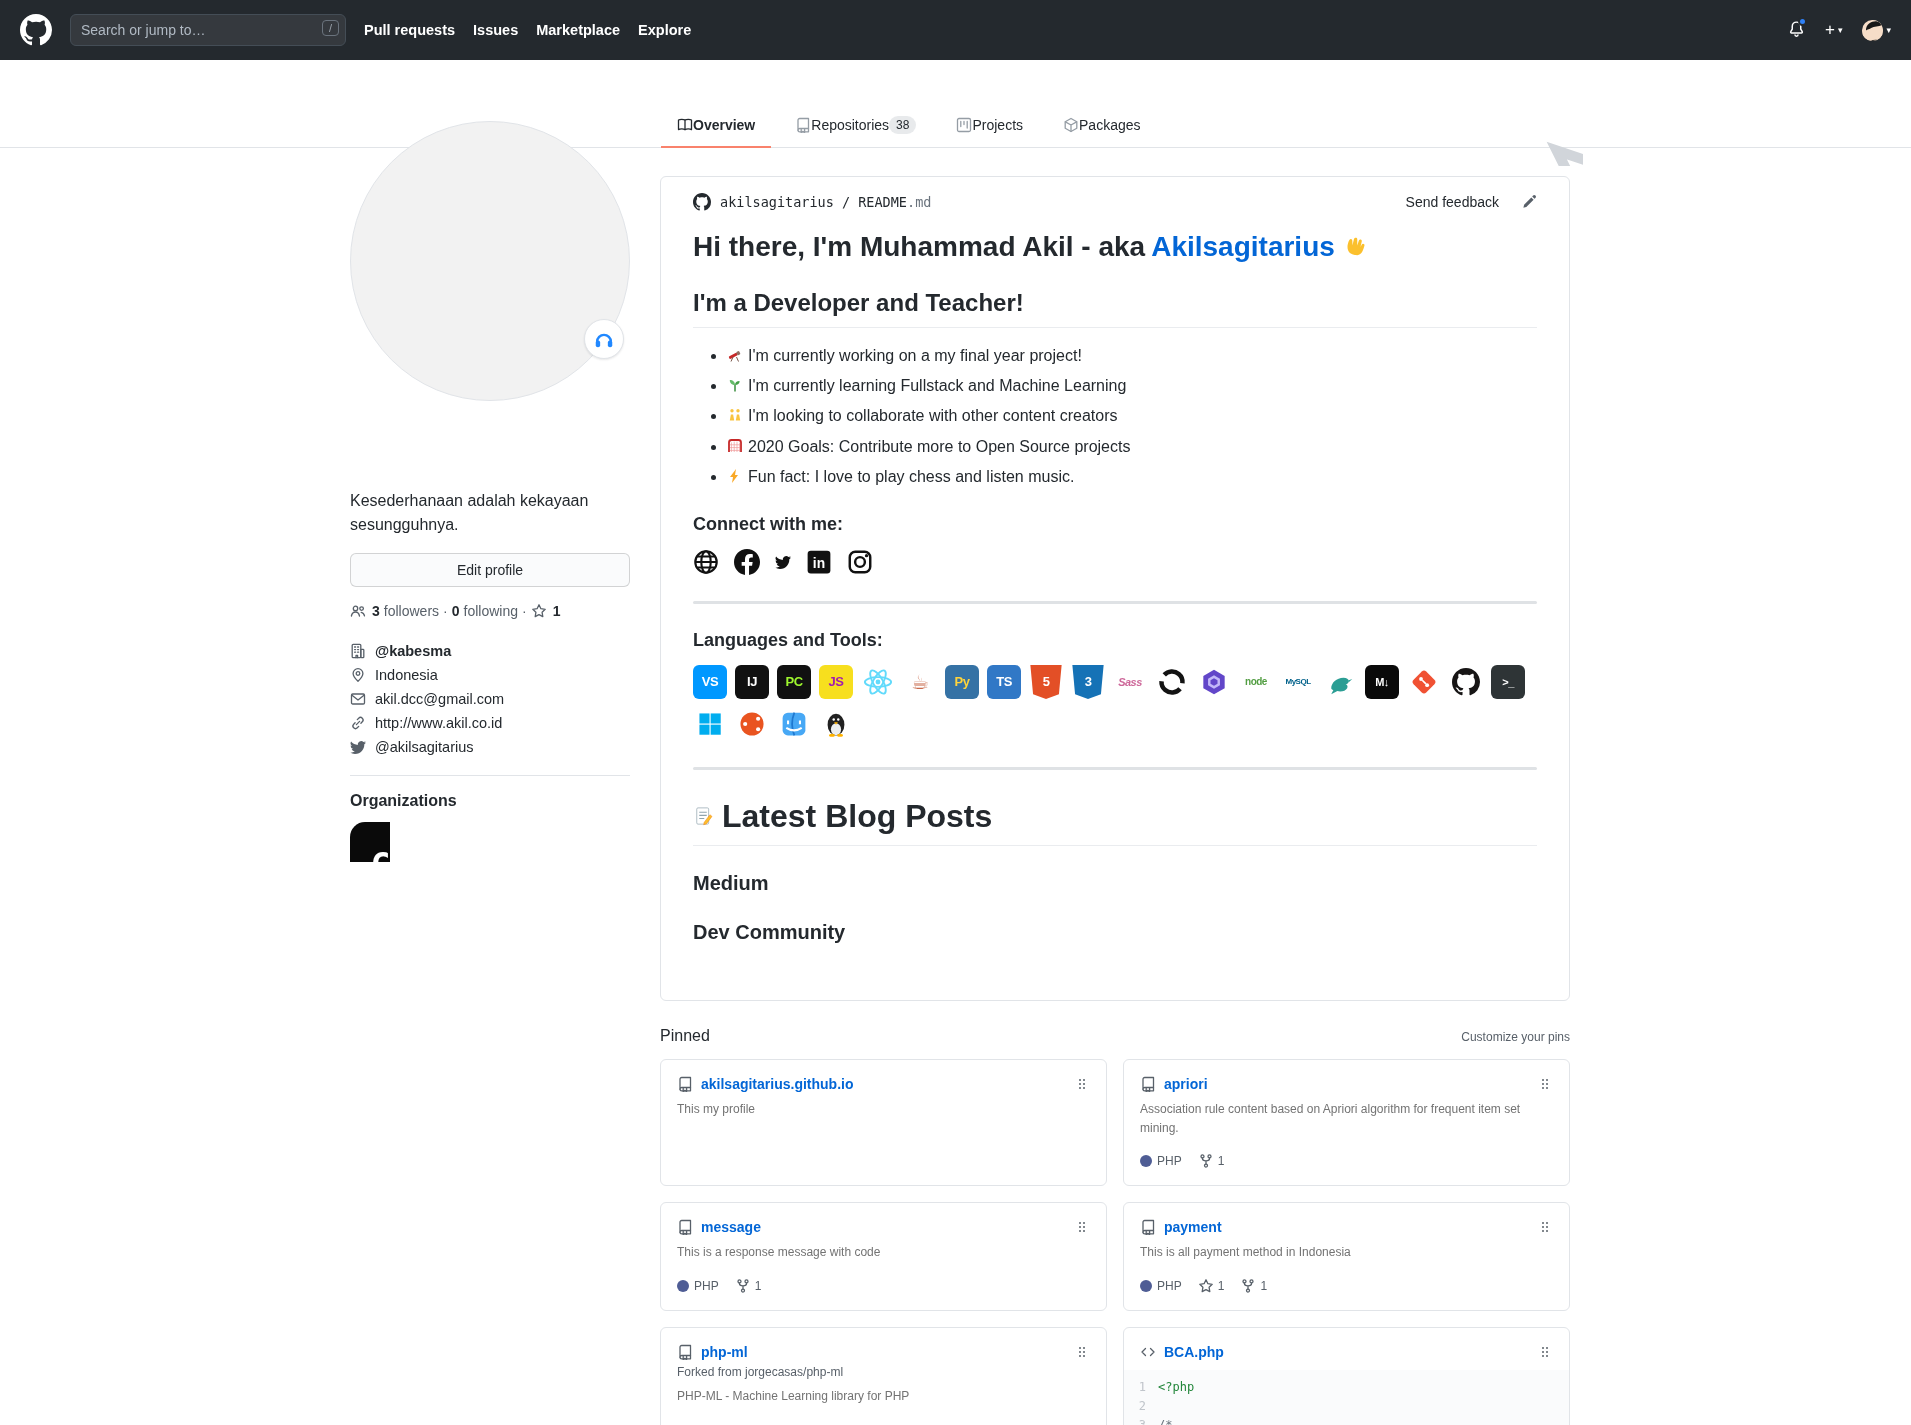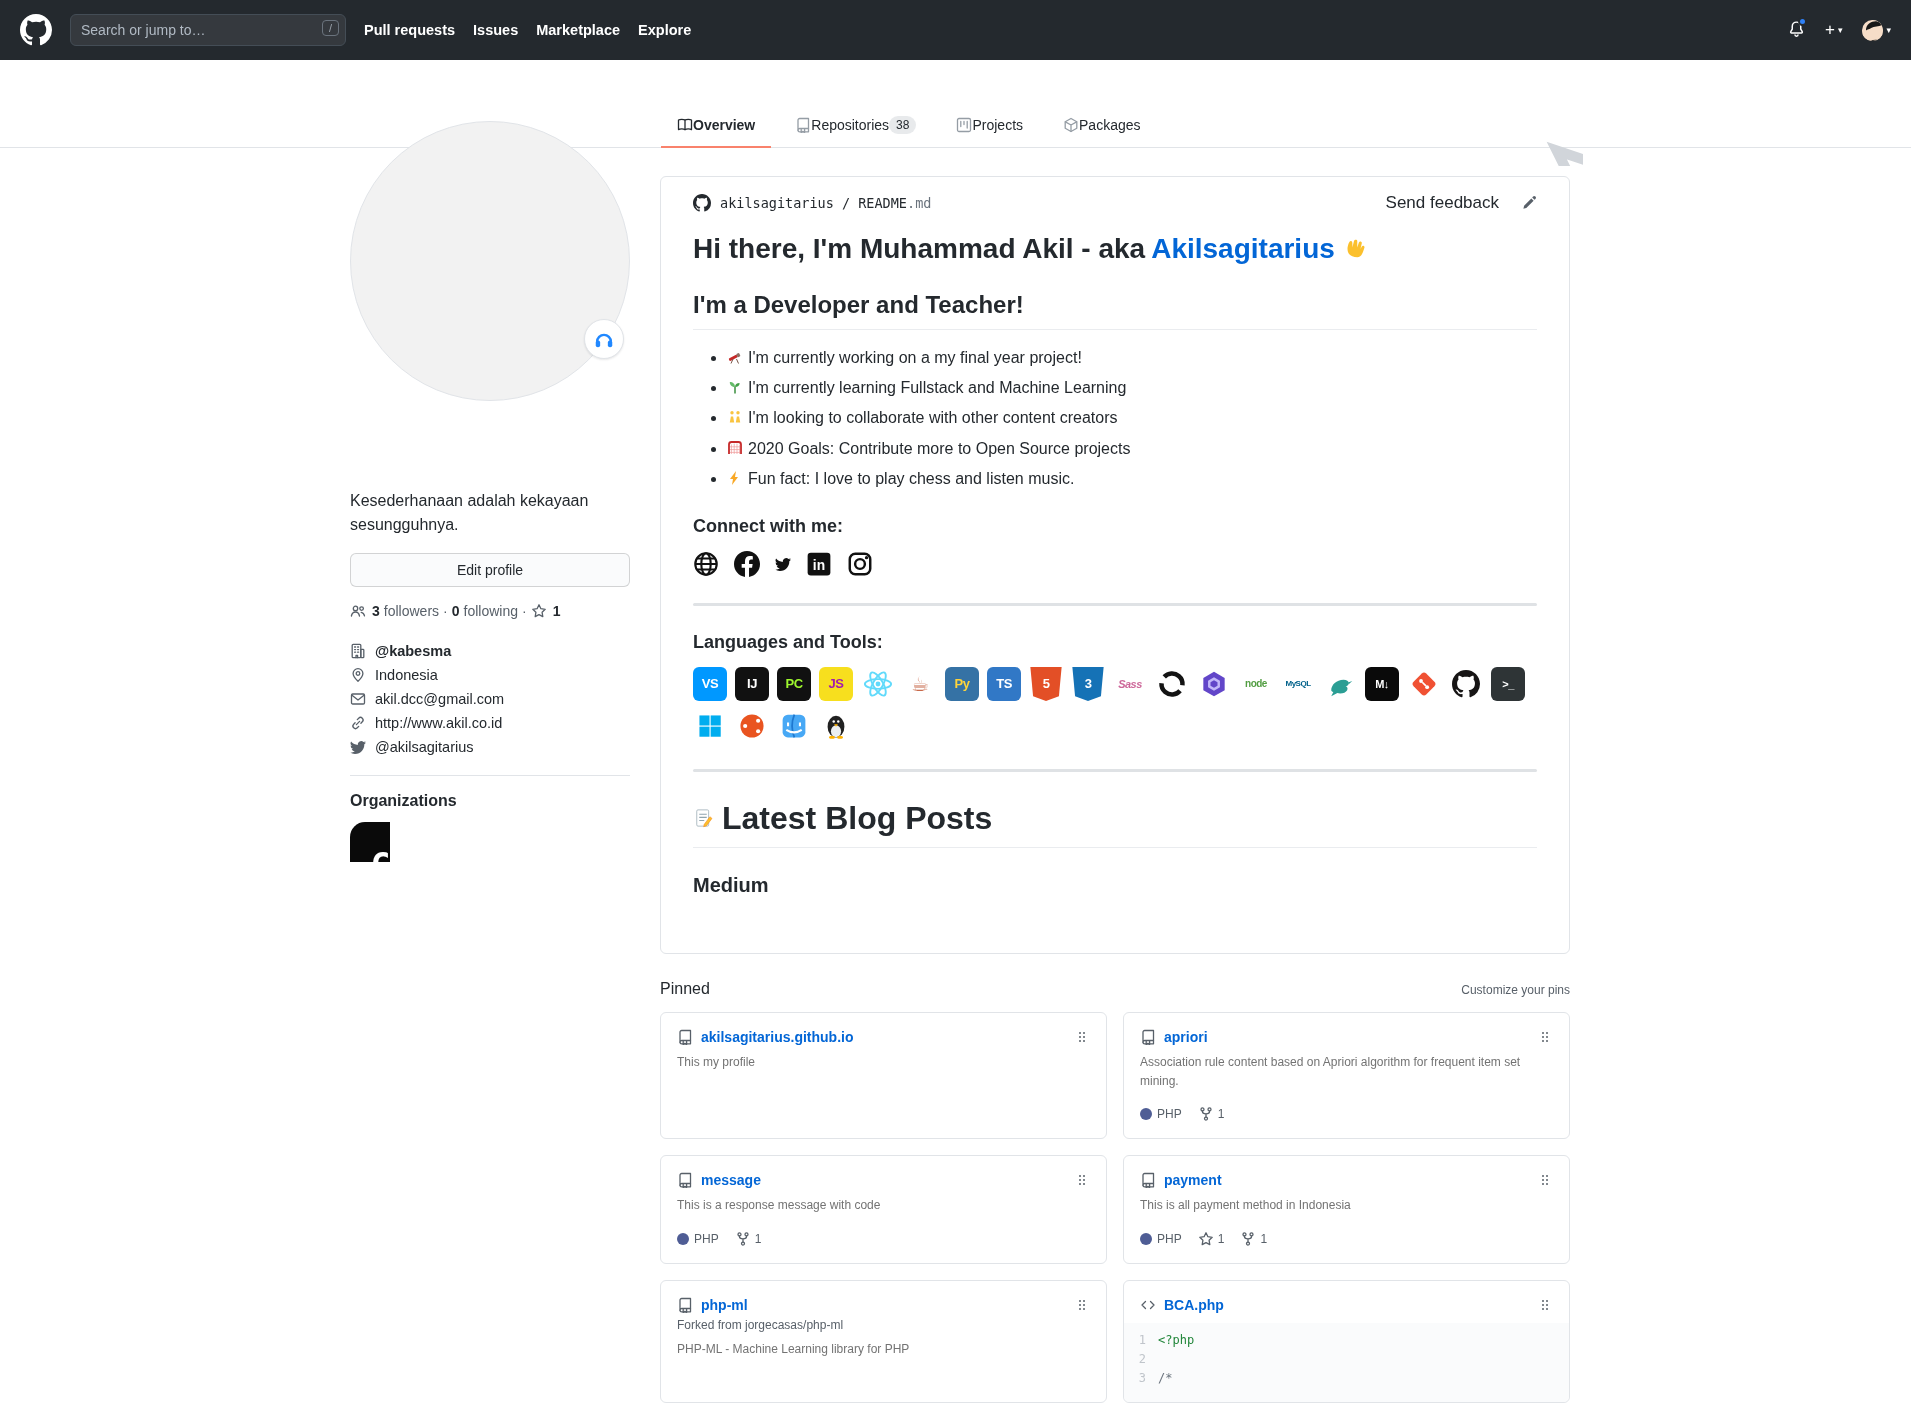--- a/index.html
+++ b/index.html
@@ -71,21 +71,21 @@
   .divider { border-top:1px solid #e1e4e8; margin:16px 0; }
   .orgs-title { font-size:16px; font-weight:600; margin:6px 0 12px; }
 
   
   .readme-card { border:1px solid #e1e4e8; border-radius:6px; padding:16px 32px 30px;
     background:#fff; }
   .readme-head { display:flex; align-items:center; gap:9px; font-size:13.5px; }
   .readme-head .crumb { font-family:"DejaVu Sans Mono","Liberation Mono",monospace; }
   .readme-head .ext { color:#6a737d; }
   .readme-actions { margin-left:auto; display:flex; align-items:center; gap:22px; }
-  .feedback { font-size:17px; color:#24292e; }
+  .feedback { font-size:14px; color:#24292e; }
   .pencil { color:#586069; }
   h1.rtitle { font-size:28px; font-weight:600; margin:20px 0 6px; display:flex;
     align-items:center; gap:6px; flex-wrap:wrap; }
   h1.rtitle .tlink { color:#0366d6; }
   h2.rsub { font-size:24px; font-weight:600; margin:26px 0 16px; padding-bottom:10px;
     border-bottom:1px solid #eaecef; }
   ul.bullets { padding-left:34px; margin:14px 0 22px; font-size:16px; }
   ul.bullets li { margin:7px 0; line-height:1.45; }
   ul.bullets .i { vertical-align:-2px; margin-right:5px; }
   h3.rsection { font-size:18px; font-weight:700; margin:26px 0 14px; }
@@ -587,20 +587,21 @@
             <svg width="20" height="20" viewBox="0 0 16 16" xmlns="http://www.w3.org/2000/svg">
               <rect x="3" y="1.5" width="9.5" height="13" rx="1" fill="#fff" stroke="#b0bec5" stroke-width=".8"></rect>
               <path d="M5 5h6M5 7.5h6M5 10h4" stroke="#90a4ae" stroke-width=".9"></path>
               <path d="M9 13l4.5-6 1.7 1.3-4.5 6-2.2.7z" fill="#fbc02d" stroke="#f57f17" stroke-width=".4"></path>
             </svg>
           </span>
         <span>Latest Blog Posts</span>
       </h2>
       <div id="blog-items">
           <h3 class="blog-item">Medium</h3>
+          <h3 class="blog-item">Dev Community</h3>
         </div>
     </div>
 
     <div class="pinned-head">
       <h2>Pinned</h2>
       <a class="customize">Customize your pins</a>
     </div>
     <div class="pinned-grid" id="pinned">
         <div class="pcard">
     <div class="pcard-title">

